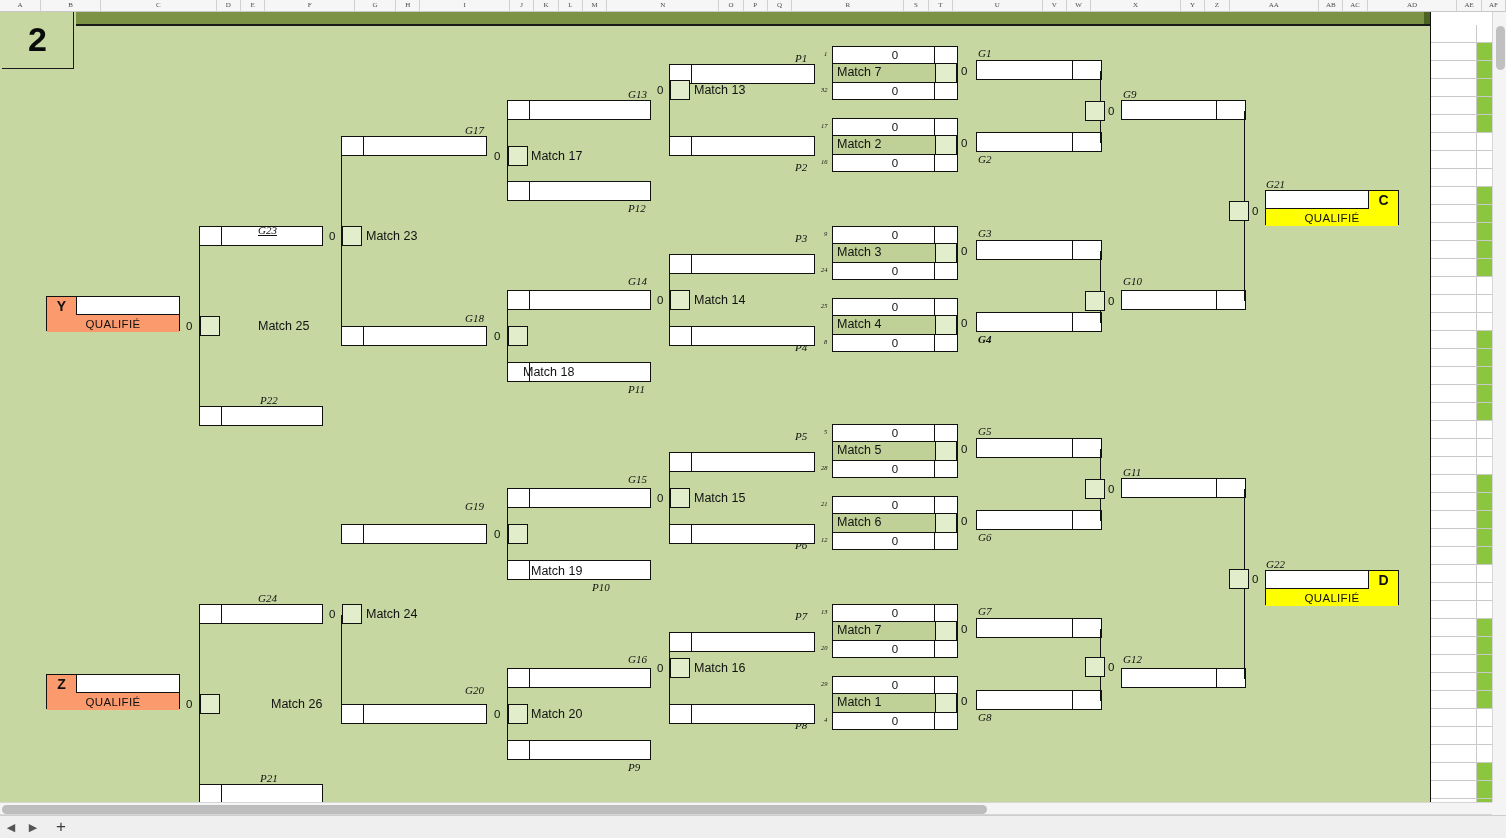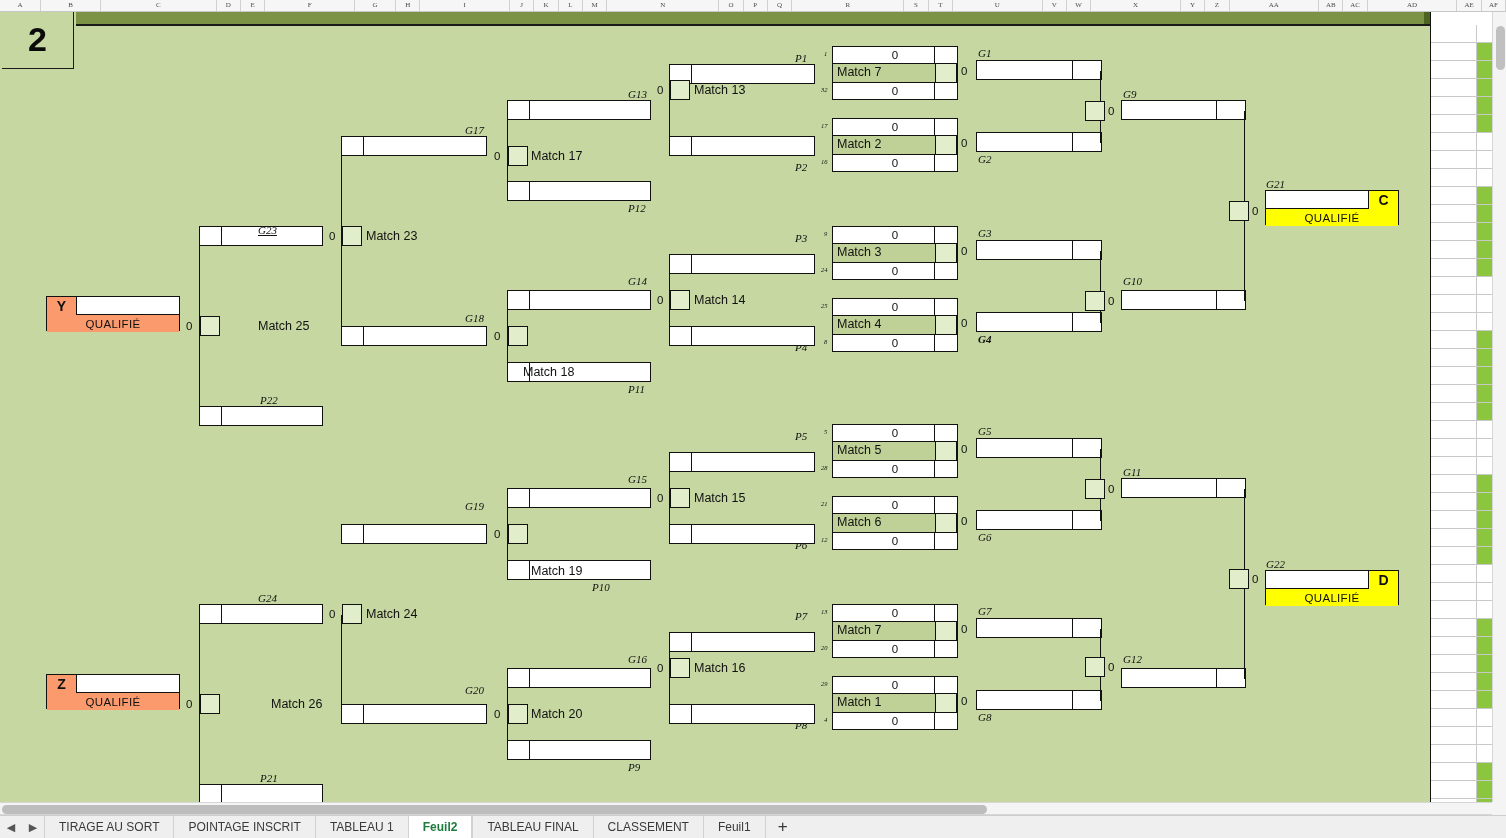--- a/index.html
+++ b/index.html
@@ -713,23 +713,14 @@
 <div id="hscroll">
   <div id="hthumb"></div>
 </div>
 <div id="hcorner"></div>
 
 <div id="tabbar">
   <div id="navarrows">
     <span>◀</span>
     <span>▶</span>
   </div>
-  <div id="tabs-host" style="display: flex;">
-      <div class="tab">TIRAGE AU SORT</div>
-      <div class="tab">POINTAGE INSCRIT</div>
-      <div class="tab">TABLEAU 1</div>
-      <div class="tab active">Feuil2</div>
-      <div class="tab">TABLEAU FINAL</div>
-      <div class="tab">CLASSEMENT</div>
-      <div class="tab">Feuil1</div>
-    </div>
   <div id="addtab">+</div>
 </div>
 
 </body></html>

